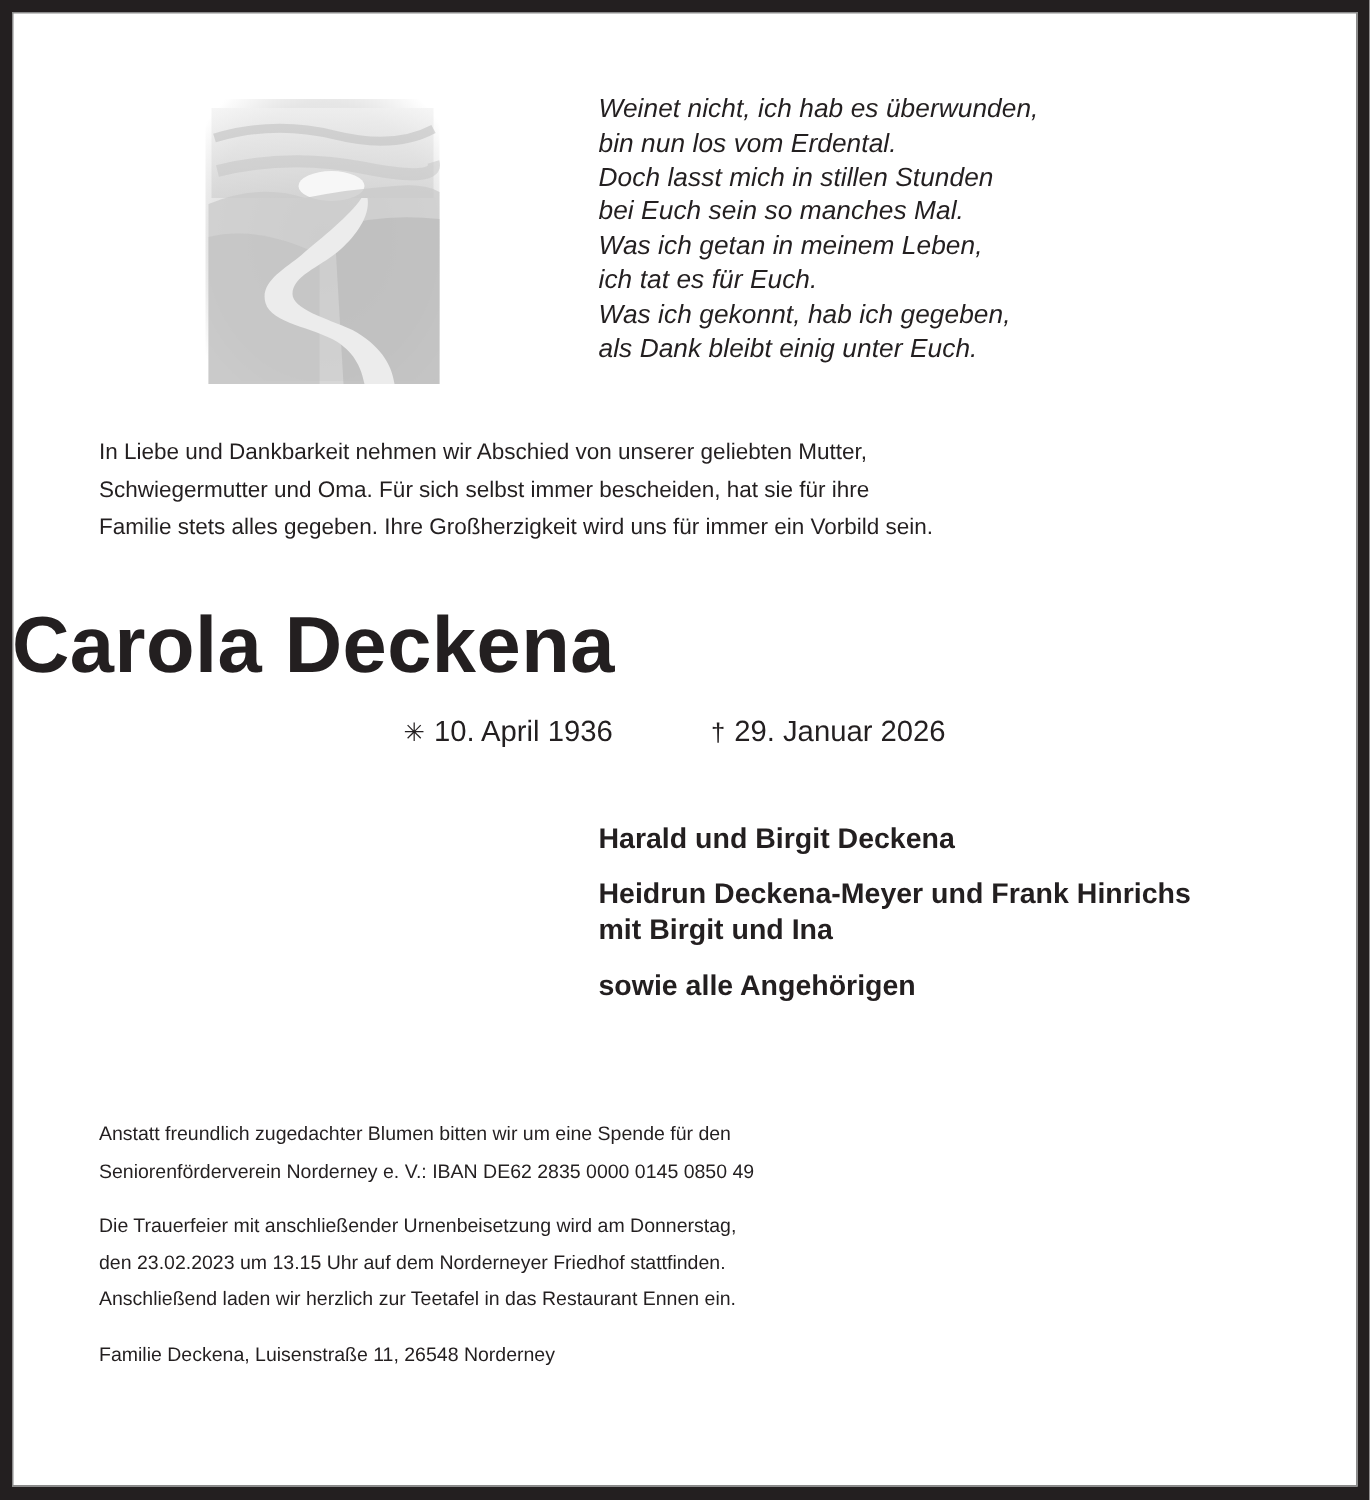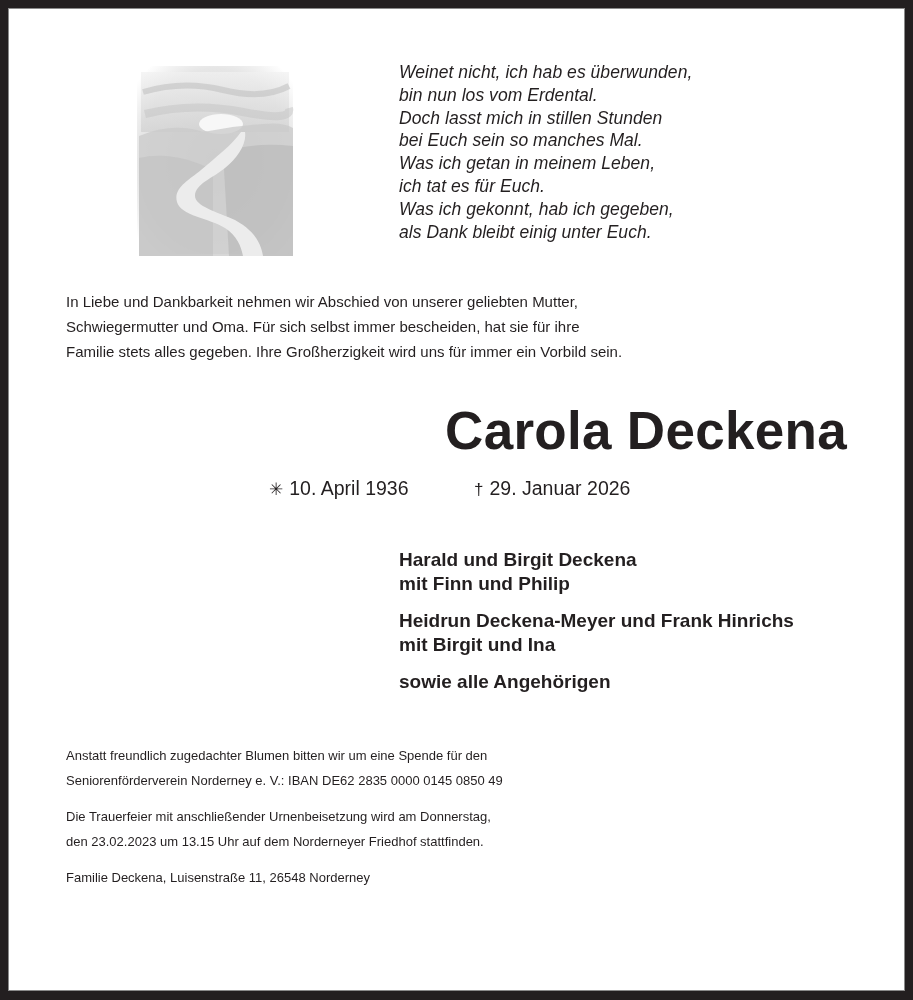--- a/index.html
+++ b/index.html
@@ -38,26 +38,25 @@
       left: 58px; top: 281px;
       font-size: 15px;
       line-height: 25px;
       white-space: nowrap;
     }
     .intro div { white-space: nowrap; }
     .name {
       position: absolute;
       left: 0; width: 824px;
       top: 392px;
-      text-align: right;
+      text-align: left;
       font-weight: bold;
       font-size: 53px;
       line-height: 62px;
       letter-spacing: 0.3px;
-      padding-left: 15px;
     }
     .dates {
       position: absolute;
       left: 0; width: 897px;
       top: 468px;
       font-size: 19.5px;
       line-height: 24px;
     }
     .date-born { position: absolute; left: 261px; white-space: nowrap; }
     .date-died { position: absolute; left: 466px; white-space: nowrap; }
@@ -132,38 +131,38 @@
       <span class="sym">✳</span><span>10. April 1936</span>
     </span>
     <span class="date-died">
       <span class="sym">†</span><span>29. Januar 2026</span>
     </span>
   </div>
 
   <div class="family">
     <div class="group">
       <div class="line">Harald und Birgit Deckena</div>
-      <div class="line">mit Finn und Philip</div>
     </div>
     <div class="group">
       <div class="line">Heidrun Deckena-Meyer und Frank Hinrichs</div>
       <div class="line">mit Birgit und Ina</div>
     </div>
     <div class="group">
       <div class="line">sowie alle Angehörigen</div>
     </div>
   </div>
 
   <div class="notes">
     <div class="para">
       <div class="line">Anstatt freundlich zugedachter Blumen bitten wir um eine Spende für den</div>
       <div class="line">Seniorenförderverein Norderney e. V.: IBAN DE62 2835 0000 0145 0850 49</div>
     </div>
     <div class="para">
       <div class="line">Die Trauerfeier mit anschließender Urnenbeisetzung wird am Donnerstag,</div>
       <div class="line">den 23.02.2023 um 13.15 Uhr auf dem Norderneyer Friedhof stattfinden.</div>
+      <div class="line">Anschließend laden wir herzlich zur Teetafel in das Restaurant Ennen ein.</div>
     </div>
     <div class="para">
       <div class="line">Familie Deckena, Luisenstraße 11, 26548 Norderney</div>
     </div>
   </div>
 
 </div>
 
 </body></html>

